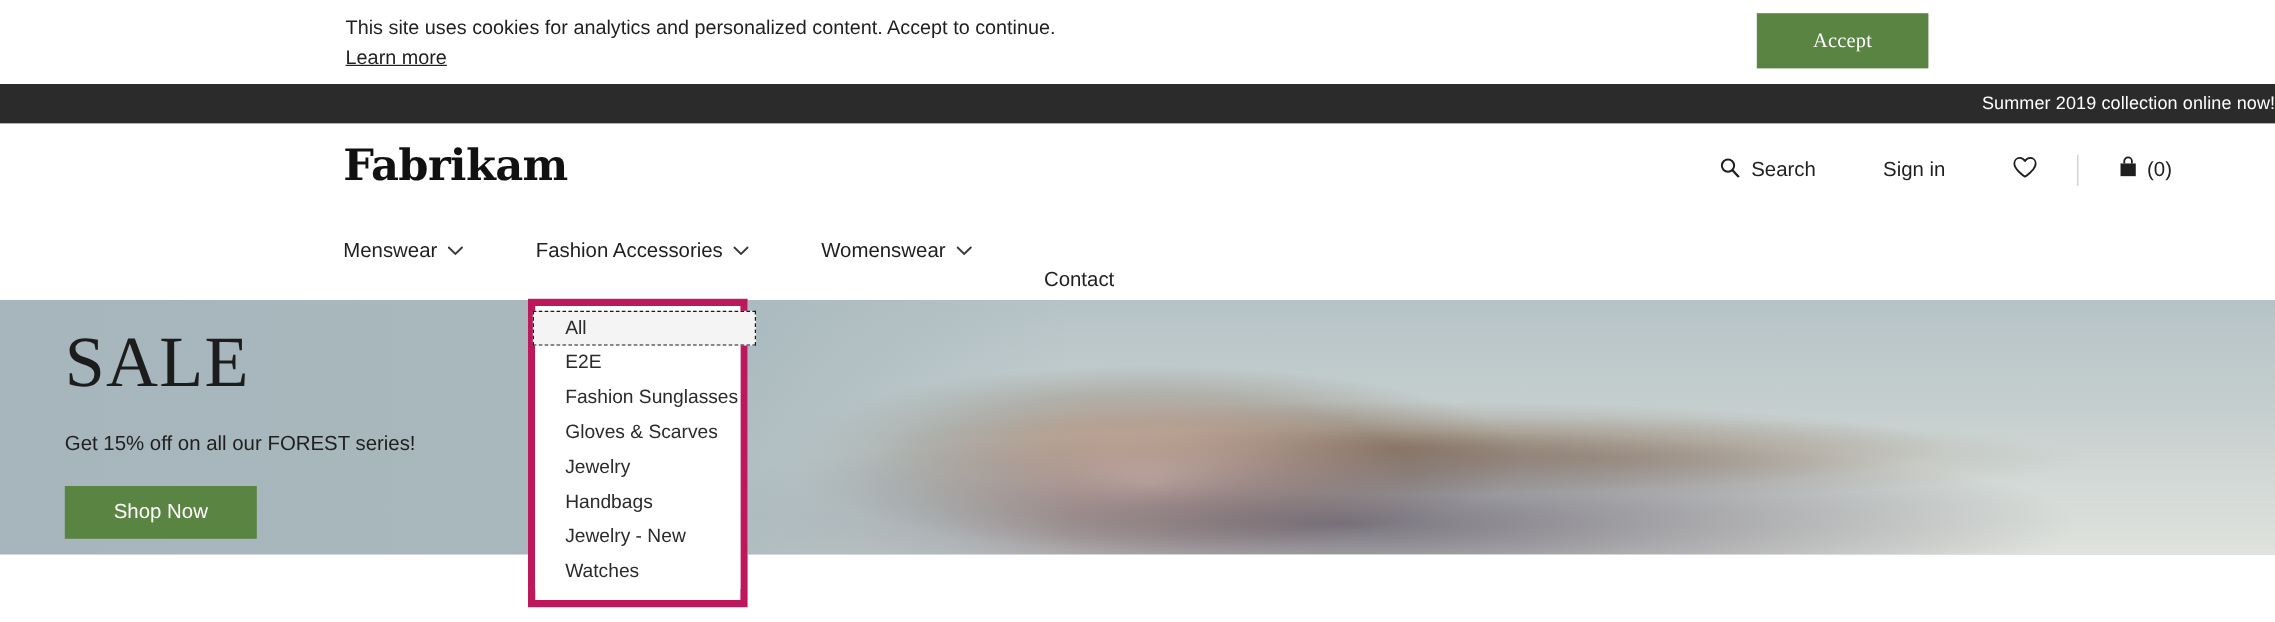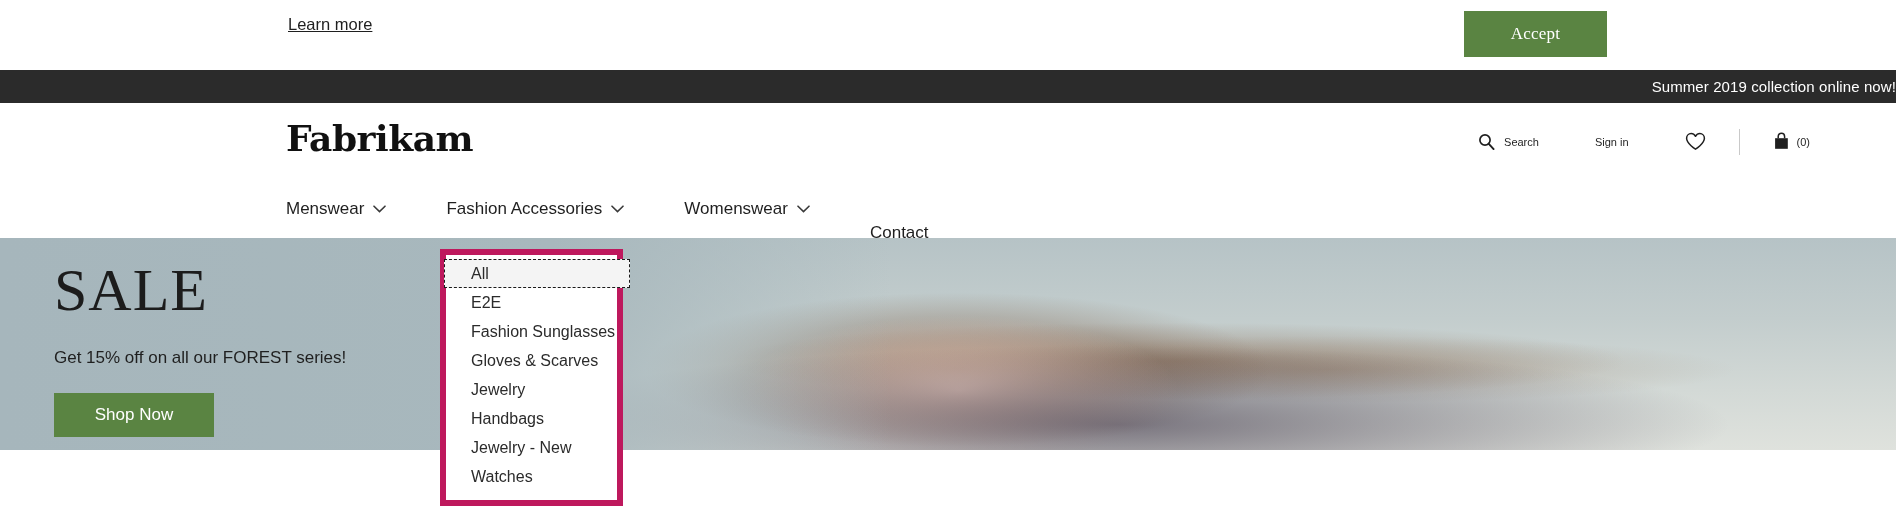--- a/index.html
+++ b/index.html
@@ -84,21 +84,21 @@
     line-height: 1;
     cursor: pointer;
   }
   .header-tools {
     position: absolute;
     right: 86px;
     top: 26px;
     display: flex;
     align-items: center;
     gap: 0;
-    font-size: 11px;
+    font-size: 17px;
     color: #1f1f1f;
   }
   .tool-search {
     display: flex; align-items: center; gap: 9px;
     cursor: pointer; margin-right: 56px;
   }
   .tool-signin { cursor: pointer; margin-right: 56px; }
   .tool-wish { cursor: pointer; display: flex; align-items: center; margin-right: 33px; }
   .tool-divider {
     width: 1px; height: 26px; background: #c9c9c9; margin-right: 33px;
@@ -163,20 +163,21 @@
     padding-left: 27px;
   }
 
   
   .hero {
     position: relative;
     width: 100%;
     height: 212px;
     overflow: hidden;
     background: #a7b7bd;
+    margin-top: 12px;
   }
   .hero-photo {
     position: absolute;
     inset: 0;
     background:
       radial-gradient(ellipse 52% 60% at 59% 88%, rgba(62,52,70,.62) 0%, rgba(62,52,70,0) 62%),
       radial-gradient(ellipse 17% 52% at 50.6% 72%, rgba(233,205,192,.98) 0%, rgba(233,205,192,.0) 68%),
       radial-gradient(ellipse 25% 55% at 50.5% 62%, rgba(120,86,62,.78) 0%, rgba(120,86,62,0) 66%),
       radial-gradient(ellipse 34% 26% at 62% 58%, rgba(122,90,66,.50) 0%, rgba(122,90,66,0) 70%),
       radial-gradient(ellipse 30% 22% at 70% 62%, rgba(138,104,76,.34) 0%, rgba(138,104,76,0) 72%),
@@ -217,20 +218,21 @@
     font-size: 17px;
     cursor: pointer;
     display: block;
   }
 </style>
 </head>
 <body>
 
 <div class="cookie-bar">
   <div class="cookie-text-wrap">
+    <span class="cookie-msg">This site uses cookies for analytics and personalized content. Accept to continue.</span>
     <a class="cookie-link">Learn more</a>
   </div>
   <button class="accept-btn">Accept</button>
 </div>
 
 <div class="promo-strip">
   <span>Summer 2019 collection online now!</span>
 </div>
 
 <header class="site-header">

